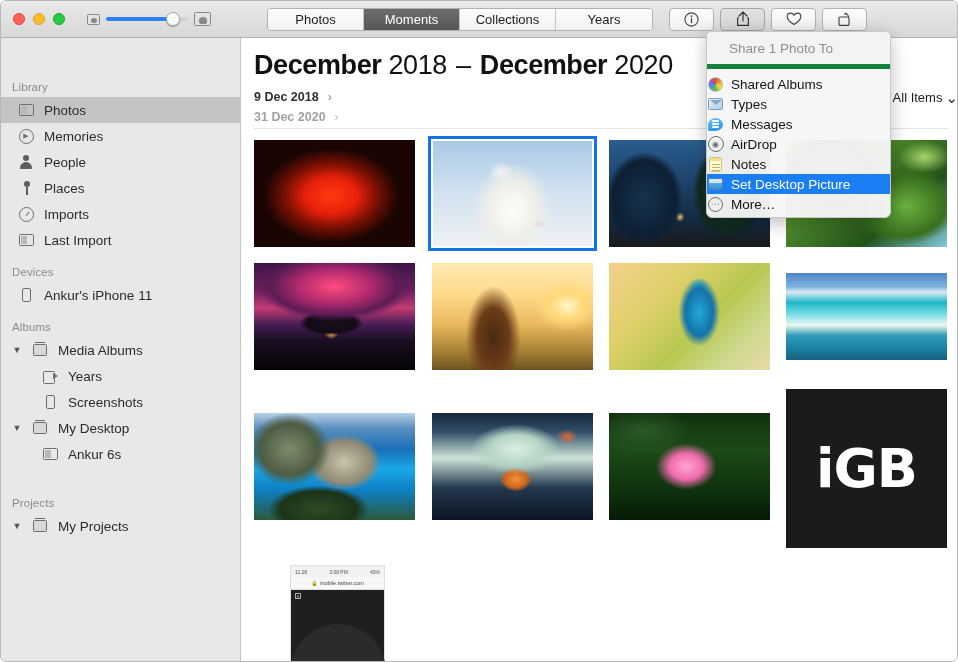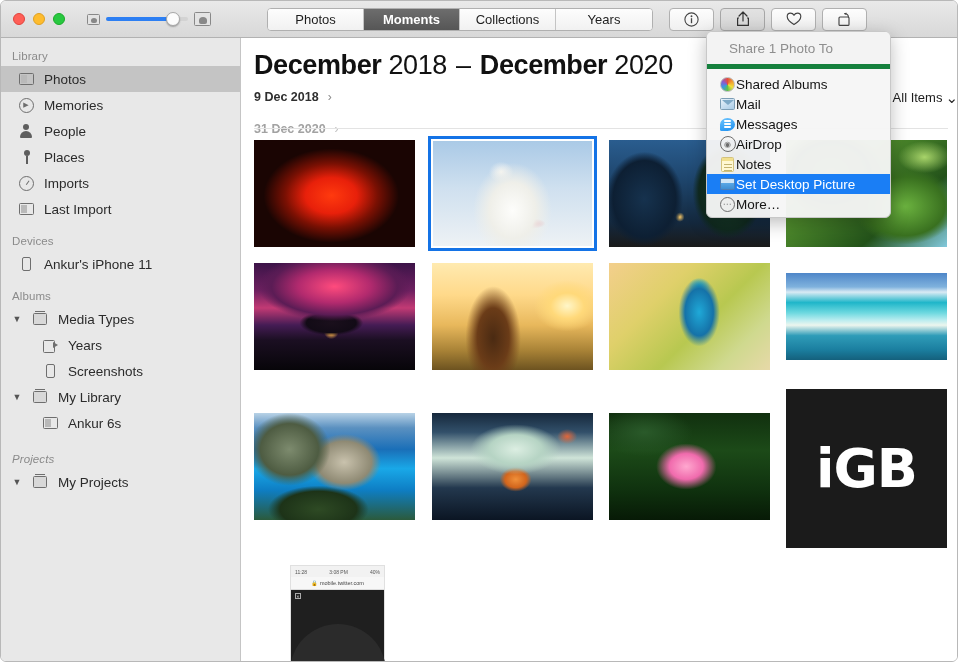--- a/index.html
+++ b/index.html
@@ -75,21 +75,21 @@
     display: flex; align-items: center; justify-content: center;
     height: 100%; padding: 0 14px;
     font-size: 13px; color: #1d1d1d;
     background: linear-gradient(to bottom,#fdfdfd,#f1f1f1);
     border-right: 1px solid #c4c4c4;
     min-width: 96px;
   }
   .seg:last-child { border-right: none; }
   .seg.active {
     background: linear-gradient(to bottom,#6d6d6d,#565656);
-    color: #ffffff; font-weight: 700;
+    color: #ffffff; font-weight: 400;
   }
 
   .tb-buttons { display: flex; margin-left: 16px; gap: 6px; }
   .tb-btn {
     width: 45px; height: 23px;
     border: 1px solid #b0b0b0; border-radius: 4px;
     background: linear-gradient(to bottom,#fdfdfd,#f0f0f0);
     display: flex; align-items: center; justify-content: center;
   }
   .tb-btn.pressed {
@@ -110,21 +110,21 @@
     position: absolute; top: 37px; left: 0;
     width: 240px; height: 625px;
     background: #e8e8e8;
     border-right: 1px solid #c5c5c5;
     padding-top: 7px;
     font-size: 13.5px;
     overflow: hidden;
   }
   .sb-header {
     font-size: 11.5px; color: #8b8b8b;
-    padding: 5px 0 4px 11px; letter-spacing: .1px;
+    padding: 5px 0 4px 11px; letter-spacing: .1px; margin-top: 31px;
   }
   .sb-item {
     display: flex; align-items: center; gap: 9px;
     height: 26px; padding-left: 16px;
     color: #2b2b2b; font-size: 13.5px;
   }
   .sb-item.selected { background: #c4c4c4; }
   .sb-item.indent1 { padding-left: 40px; }
   .sb-item.indent-disc { padding-left: 10px; }
   .sb-icon { width: 18px; display: flex; align-items: center; justify-content: center; color: #6b6b6b; }
@@ -210,21 +210,21 @@
   .mt-bold { font-weight: bold; color: #111; }
   .mt-light { font-weight: 300; color: #111; }
   .mt-dash { font-weight: 300; color: #111; padding: 0 2px; }
 
   .date-line {
     position: absolute; left: 12px;
     font-size: 12.5px; display: flex; align-items: center; gap: 9px;
     font-weight: bold;
   }
   .date-1 { top: 52px; color: #2f2f2f; align-items: flex-end; }
-  .date-2 { top: 84px; color: #a2a2a2; }
+  .date-2 { top: 72px; color: #a2a2a2; }
   .chev { font-size: 12px; font-weight: normal; }
   .date-1 .chev { color: #8c8c8c; }
   .date-2 .chev { color: #c0c0c0; }
 
   .all-items {
     position: absolute; right: 14px; top: 52px;
     font-size: 13px; color: #1d1d1d;
     display: flex; align-items: center; gap: 3px;
     font-weight: 500;
   }
@@ -252,22 +252,22 @@
     overflow: hidden;
   }
   .pop-title {
     font-size: 13.5px; color: #8e8e8e;
     padding: 9px 0 8px 22px;
     border-bottom: 5px solid #15803d;
     background: rgba(243,243,243,0.9);
   }
   .pop-list { padding: 5px 0 4px 0; }
   .pop-item {
-    display: flex; align-items: center; 
-    height: 20px; padding-left: 12px;
+    display: flex; align-items: center; gap: 7px;
+    height: 20px; 
     font-size: 13.5px; color: #141414;
   }
   .pop-item.highlight { background: #1a7ef5; color: #ffffff; }
   .pop-ico { width: 17px; height: 17px; display:flex;align-items:center;justify-content:center; flex: 0 0 17px;}
 
   .ico-shared {
     width:15px;height:15px;border-radius:50%;
     background: conic-gradient(#e54d3c, #f0a030, #f3e03a, #5dc14a, #3a9ae0, #8b5ad0, #e54d3c);
     border: 1px solid #bbb;
   }
@@ -540,49 +540,49 @@
         </span>
       <span>Ankur's iPhone 11</span>
     </div>
 
     <div class="sb-header" style="margin-top:8px;">Albums</div>
     <div class="sb-item indent-disc">
       <span class="disc">▼</span>
       <span class="sb-icon">
           <span class="ic-stack"></span>
         </span>
-      <span>Media Types</span>
+      <span>Media Albums</span>
     </div>
     <div class="sb-item indent1">
       <span class="sb-icon">
           <span class="ic-video"></span>
         </span>
       <span>Years</span>
     </div>
     <div class="sb-item indent1">
       <span class="sb-icon">
           <span class="ic-phone"></span>
         </span>
       <span>Screenshots</span>
     </div>
     <div class="sb-item indent-disc">
       <span class="disc">▼</span>
       <span class="sb-icon">
           <span class="ic-stack"></span>
         </span>
-      <span>My Library</span>
+      <span>My Desktop</span>
     </div>
     <div class="sb-item indent1">
       <span class="sb-icon">
           <span class="ic-album"></span>
         </span>
       <span>Ankur 6s</span>
     </div>
 
-    <div class="sb-header" style="margin-top:12px;font-style:italic;">Projects</div>
+    <div class="sb-header" style="margin-top:25px;">Projects</div>
     <div class="sb-item indent-disc">
       <span class="disc">▼</span>
       <span class="sb-icon">
           <span class="ic-stack"></span>
         </span>
       <span>My Projects</span>
     </div>
   </div>
 
   <div class="content">
@@ -658,21 +658,21 @@
         <span class="pop-ico">
             <span class="ico-shared"></span>
           </span>
         <span>Shared Albums</span>
       </div>
 
       <div class="pop-item">
         <span class="pop-ico">
             <span class="ico-mail"></span>
           </span>
-        <span>Mail</span>
+        <span>Types</span>
       </div>
 
       <div class="pop-item">
         <span class="pop-ico">
             <span class="ico-msg"></span>
           </span>
         <span>Messages</span>
       </div>
 
       <div class="pop-item">

